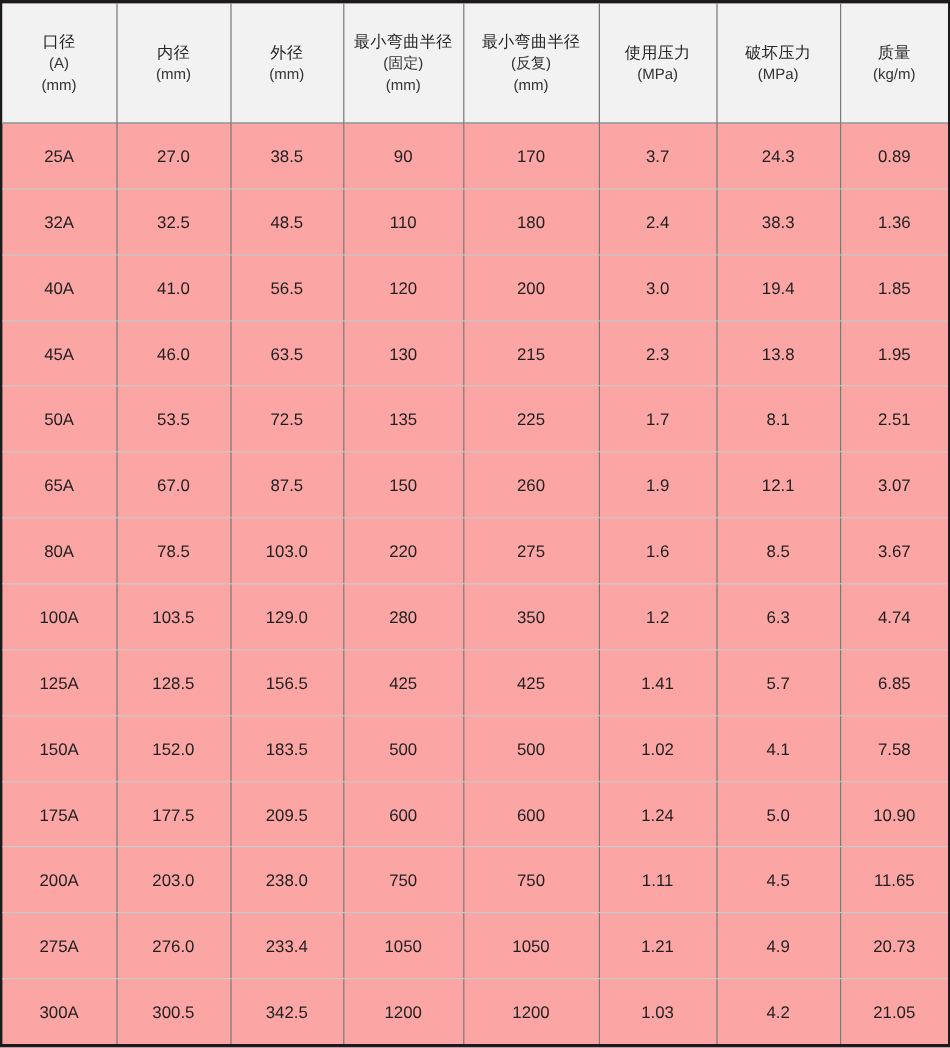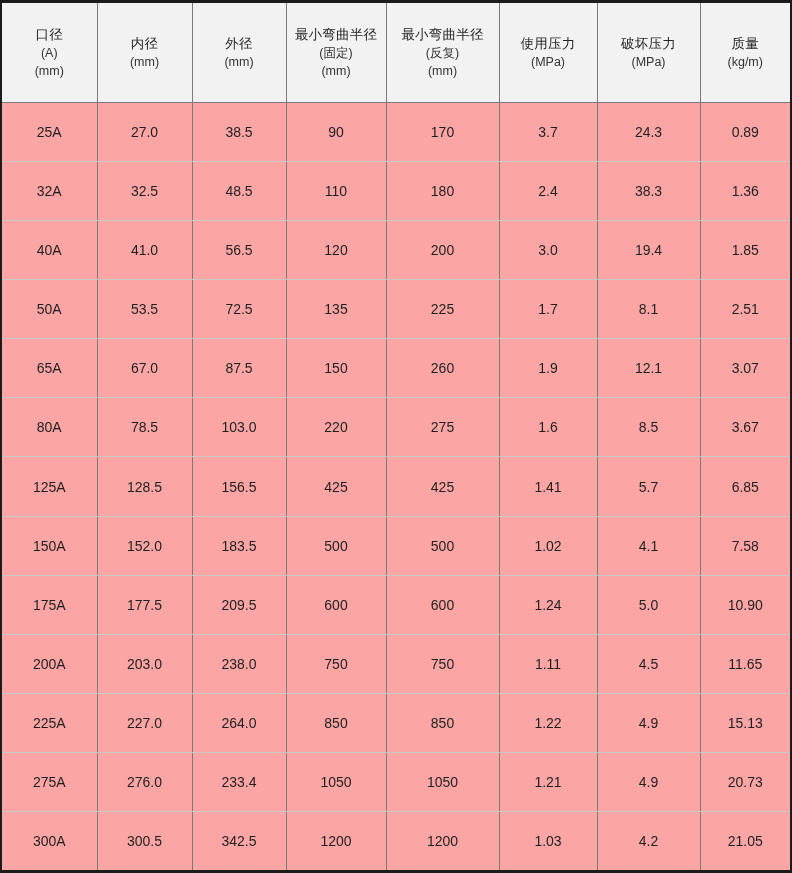--- a/index.html
+++ b/index.html
@@ -157,20 +157,30 @@
           <td>40A</td>
           <td>41.0</td>
           <td>56.5</td>
           <td>120</td>
           <td>200</td>
           <td>3.0</td>
           <td>19.4</td>
           <td>1.85</td>
         </tr>
         <tr>
+          <td>45A</td>
+          <td>46.0</td>
+          <td>63.5</td>
+          <td>130</td>
+          <td>215</td>
+          <td>2.3</td>
+          <td>13.8</td>
+          <td>1.95</td>
+        </tr>
+        <tr>
           <td>50A</td>
           <td>53.5</td>
           <td>72.5</td>
           <td>135</td>
           <td>225</td>
           <td>1.7</td>
           <td>8.1</td>
           <td>2.51</td>
         </tr>
         <tr>
@@ -187,20 +197,30 @@
           <td>80A</td>
           <td>78.5</td>
           <td>103.0</td>
           <td>220</td>
           <td>275</td>
           <td>1.6</td>
           <td>8.5</td>
           <td>3.67</td>
         </tr>
         <tr>
+          <td>100A</td>
+          <td>103.5</td>
+          <td>129.0</td>
+          <td>280</td>
+          <td>350</td>
+          <td>1.2</td>
+          <td>6.3</td>
+          <td>4.74</td>
+        </tr>
+        <tr>
           <td>125A</td>
           <td>128.5</td>
           <td>156.5</td>
           <td>425</td>
           <td>425</td>
           <td>1.41</td>
           <td>5.7</td>
           <td>6.85</td>
         </tr>
         <tr>
@@ -227,30 +247,20 @@
           <td>200A</td>
           <td>203.0</td>
           <td>238.0</td>
           <td>750</td>
           <td>750</td>
           <td>1.11</td>
           <td>4.5</td>
           <td>11.65</td>
         </tr>
         <tr>
-          <td>225A</td>
-          <td>227.0</td>
-          <td>264.0</td>
-          <td>850</td>
-          <td>850</td>
-          <td>1.22</td>
-          <td>4.9</td>
-          <td>15.13</td>
-        </tr>
-        <tr>
           <td>275A</td>
           <td>276.0</td>
           <td>233.4</td>
           <td>1050</td>
           <td>1050</td>
           <td>1.21</td>
           <td>4.9</td>
           <td>20.73</td>
         </tr>
         <tr>

